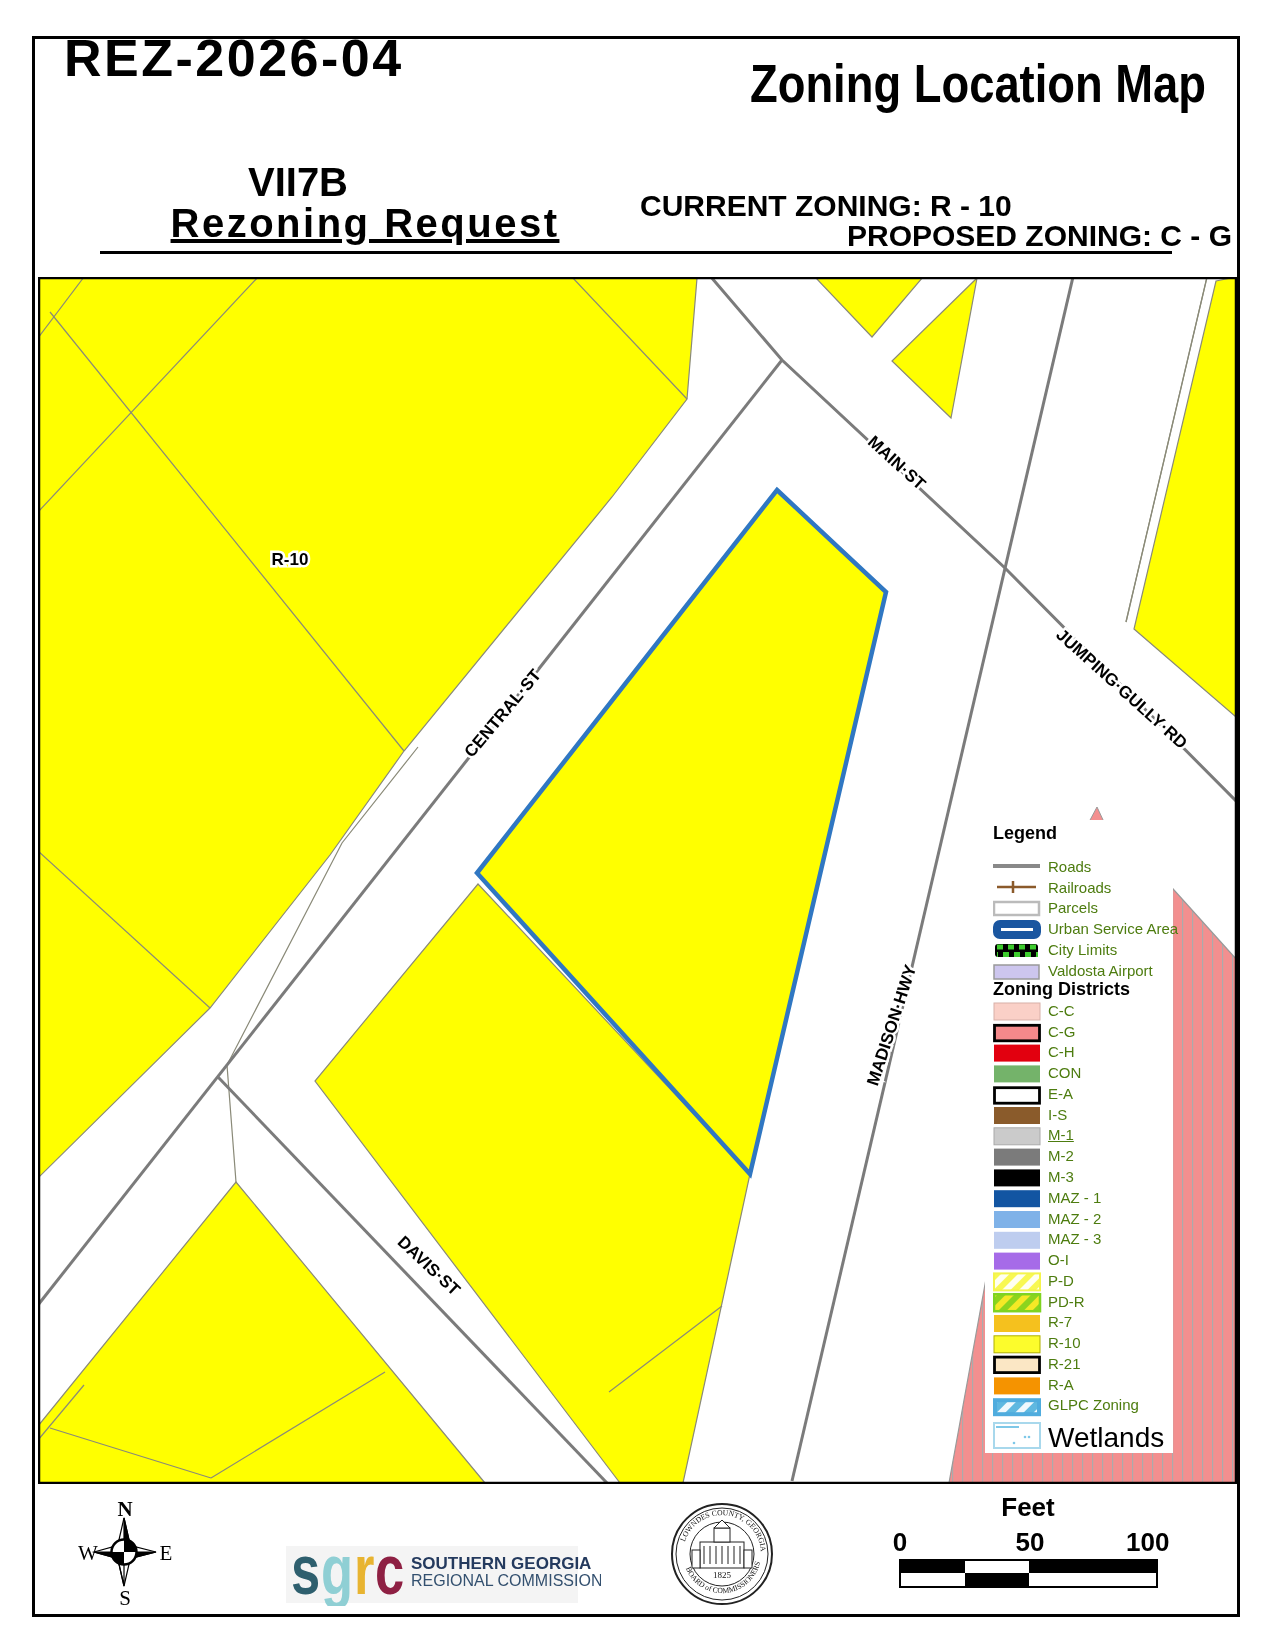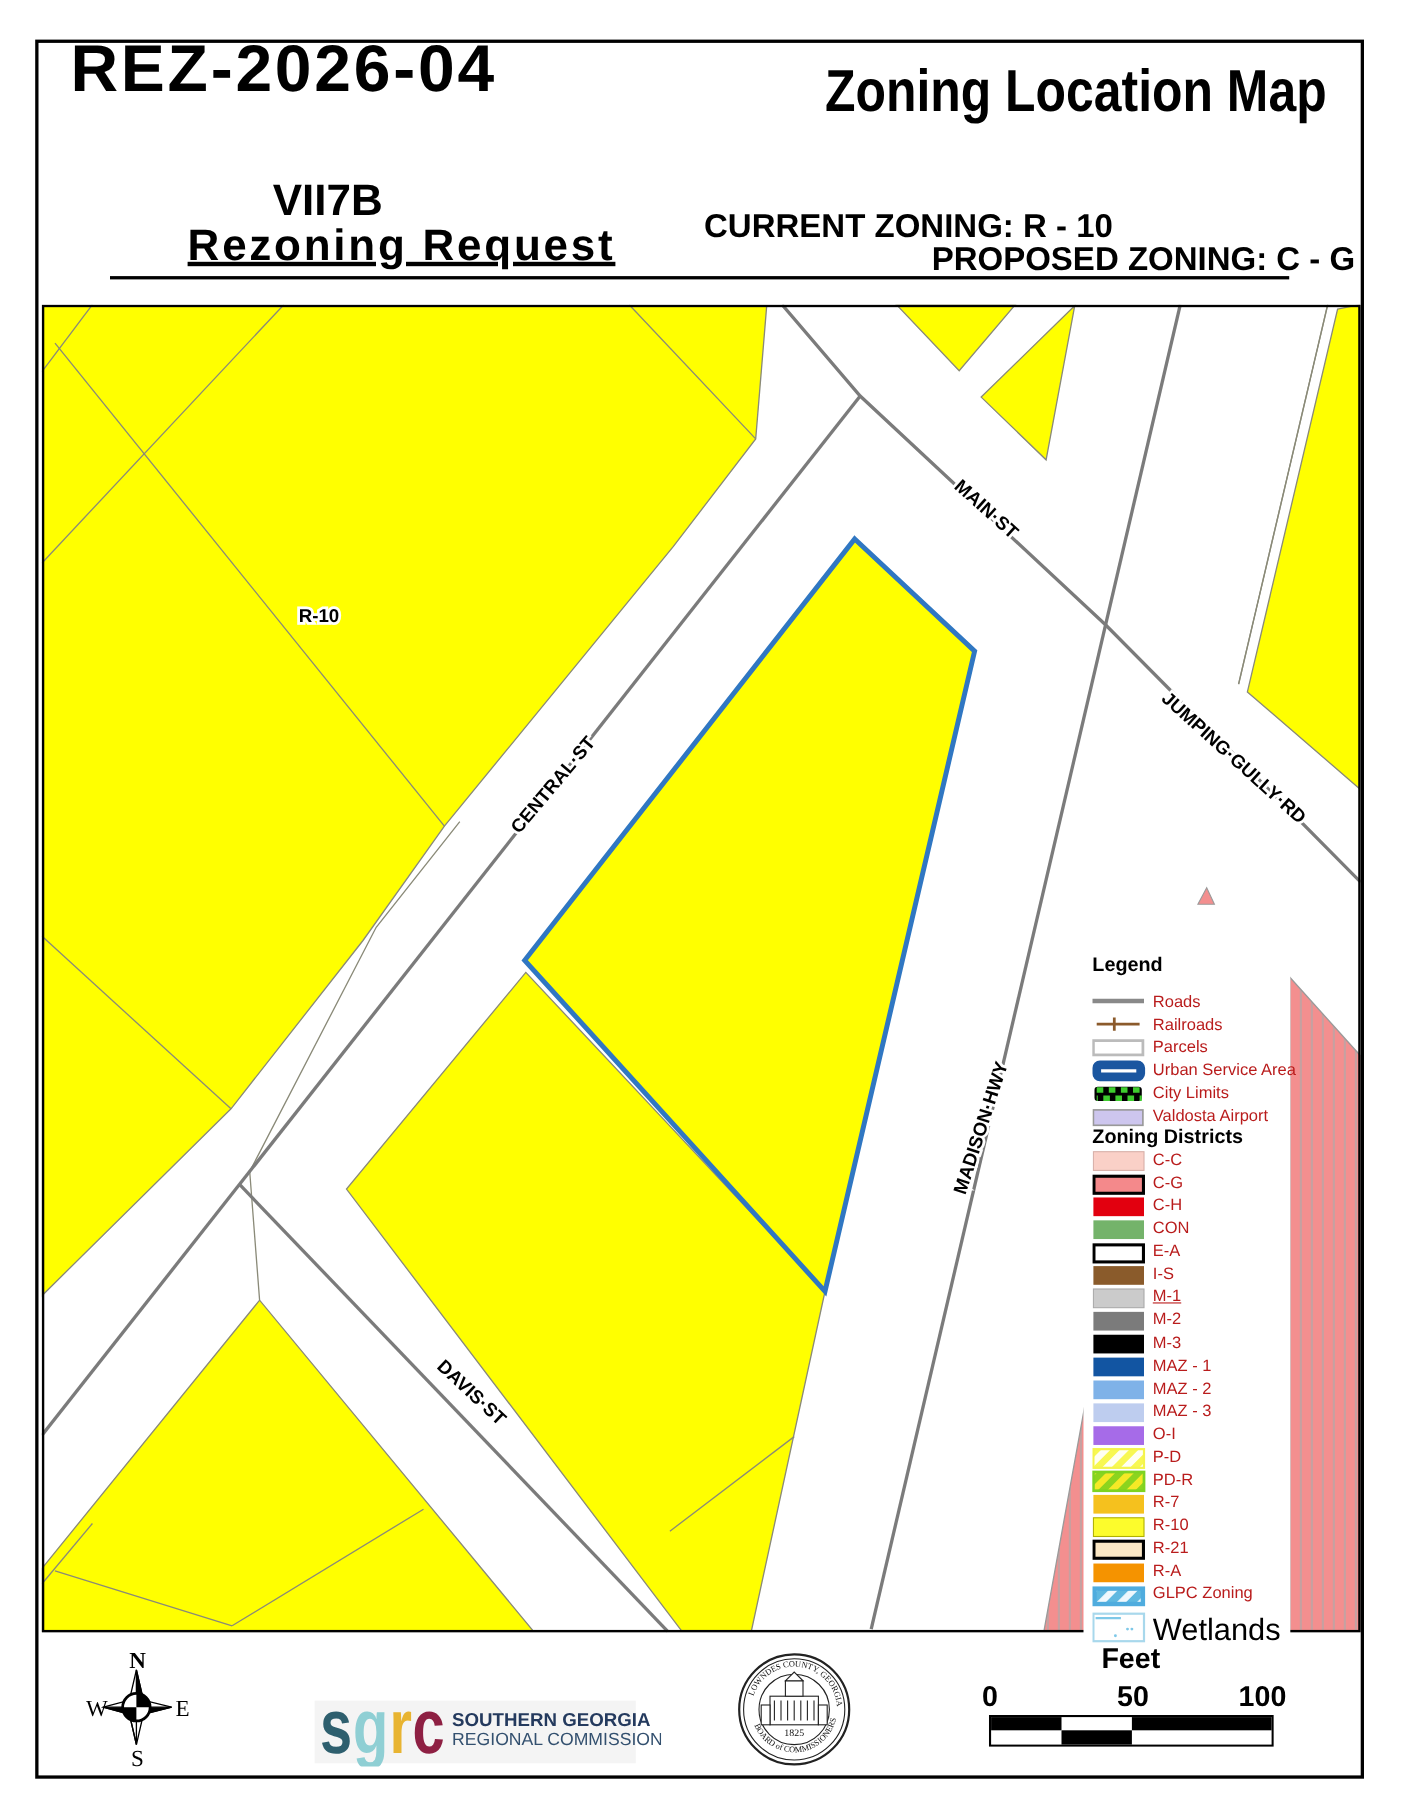--- a/index.html
+++ b/index.html
@@ -1,27 +1,27 @@
 <!DOCTYPE html>
 <html><head>
 <meta charset="utf-8">
 <style>
 html,body{margin:0;padding:0;}
 body{width:1275px;height:1650px;position:relative;background:#fff;font-family:"Liberation Sans",sans-serif;overflow:hidden;}
 .abs{position:absolute;}
 #pageborder{left:32px;top:36px;width:1202px;height:1575px;border:3px solid #000;}
-#title{left:64px;top:28px;font-size:60px;font-weight:bold;letter-spacing:2.5px;}
+#title{left:64px;top:28px;font-size:52px;font-weight:bold;letter-spacing:2.5px;}
 #ztitle{left:750px;top:52px;font-size:54px;font-weight:bold;transform:scaleX(0.84);transform-origin:left top;white-space:nowrap;}
 #vii{left:150px;top:160px;width:296px;text-align:center;font-size:40px;font-weight:bold;}
 #rezreq{left:167px;top:201px;width:396px;text-align:center;font-size:40px;font-weight:bold;letter-spacing:2.5px;text-decoration:underline;}
 #curz{left:640px;top:189px;width:592px;text-align:left;font-size:30px;font-weight:bold;}
 #propz{left:640px;top:219px;width:592px;text-align:right;font-size:30px;font-weight:bold;}
 #hr1{left:100px;top:251px;width:1072px;height:3px;background:#000;}
-#legend{left:985px;top:820px;width:188px;height:633px;background:#fff;font-size:15px;margin-top:44px;}
-.lglab{position:absolute;left:63px;font-size:15px;color:#b91c1c;white-space:nowrap;}
+#legend{left:985px;top:820px;width:188px;height:633px;background:#fff;font-size:15px;}
+.lglab{position:absolute;left:63px;font-size:15px;color:#4d7c0f;white-space:nowrap;}
 #feet{left:900px;top:1492px;width:256px;text-align:center;font-weight:bold;font-size:26px;}
 #n0{left:880px;top:1527px;width:40px;text-align:center;font-weight:bold;font-size:26px;}
 #n50{left:1010px;top:1527px;width:40px;text-align:center;font-weight:bold;font-size:26px;}
 #n100{left:1126px;top:1527px;width:60px;text-align:left;font-weight:bold;font-size:26px;}
 #sgrcbg{left:286px;top:1546px;width:292px;height:57px;background:#f4f4f4;}
 </style>
 </head>
 <body>
 <div class="abs" id="pageborder"></div>
 <div class="abs" id="title">REZ-2026-04</div>

